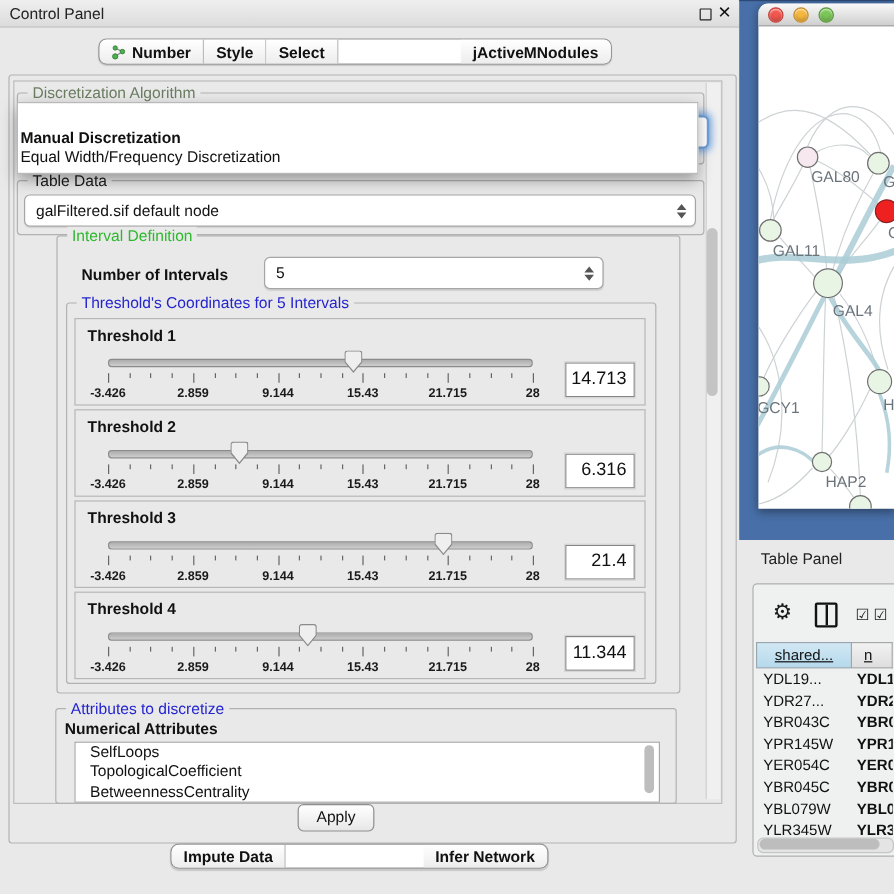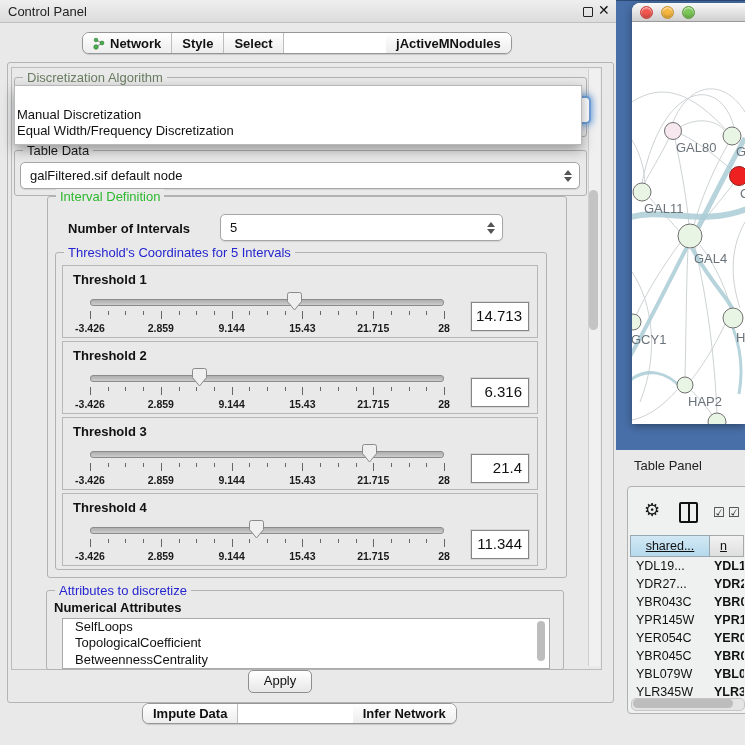--- a/index.html
+++ b/index.html
@@ -51,21 +51,21 @@
   #combo-algo{left:20px;top:96px;width:567px;height:24px;border:2px solid #6f9fd8;box-shadow:0 0 6px 2px rgba(90,150,220,.75);}
   #combo-table{left:20px;top:162px;width:558px;height:25px;}
   #combo-num{left:220px;top:214px;width:281px;height:25px;}
   #lbl-num{left:68px;top:221px;font-size:13px;font-weight:bold;}
 
   
   #algo-popup{left:14px;top:85px;width:566px;height:58px;background:#fff;border:1px solid #b9b9b9;
               box-shadow:0 5px 12px rgba(0,0,0,.35);z-index:40;}
   #popup-placeholder{position:absolute;left:0;right:0;top:5px;text-align:center;color:#b7b7b7;font-size:13px;}
   .popup-option{position:absolute;left:2px;font-size:13px;white-space:nowrap;}
-  .popup-option.first{font-weight:normal;text-align:right;}
+  .popup-option.first{font-weight:bold;text-align:right;}
 
   
   #threshold-rows{left:62px;top:265px;width:476px;}
   .throw{position:relative;height:73px;border:1px solid #b7b7b7;background:#e9e9e9;margin-bottom:3px;box-sizing:border-box;}
   .th-label{position:absolute;left:10px;top:6px;font-size:13px;font-weight:bold;}
   .slider{position:absolute;left:27px;top:26px;width:354px;height:46px;}
   .track{position:absolute;left:0;right:0;top:7px;height:5px;background:linear-gradient(#adadad,#cdcdcd);
          border:1px solid #8b8b8b;border-radius:3px;}
   .knob{position:absolute;top:0px;width:15px;height:19px;}
   .tick{position:absolute;top:19px;width:1px;height:4px;background:#666;}
@@ -122,21 +122,21 @@
 <div class="abs" id="close-icon">✕</div>
 
 <div class="abs seg" id="top-tabs">
     <div class="tab">
       <svg width="12" height="13" viewBox="0 0 12 13">
         <path d="M3 3 L9 6 M3 10 L9 6" stroke="#888" stroke-width="1" fill="none"></path>
         <circle cx="3" cy="3" r="1.8" fill="#4caf50" stroke="#2e7d32" stroke-width="0.7"></circle>
         <circle cx="3" cy="10" r="2.2" fill="#4caf50" stroke="#2e7d32" stroke-width="0.7"></circle>
         <circle cx="9" cy="6" r="1.9" fill="#4caf50" stroke="#2e7d32" stroke-width="0.7"></circle>
       </svg>
-      <span>Network</span>
+      <span>Number</span>
     </div>
     <div class="tab">
       <span>Style</span>
     </div>
     <div class="tab">
       <span>Select</span>
     </div>
     <div class="tab selected">
       <span>Cyni Toolbox</span>
     </div>

